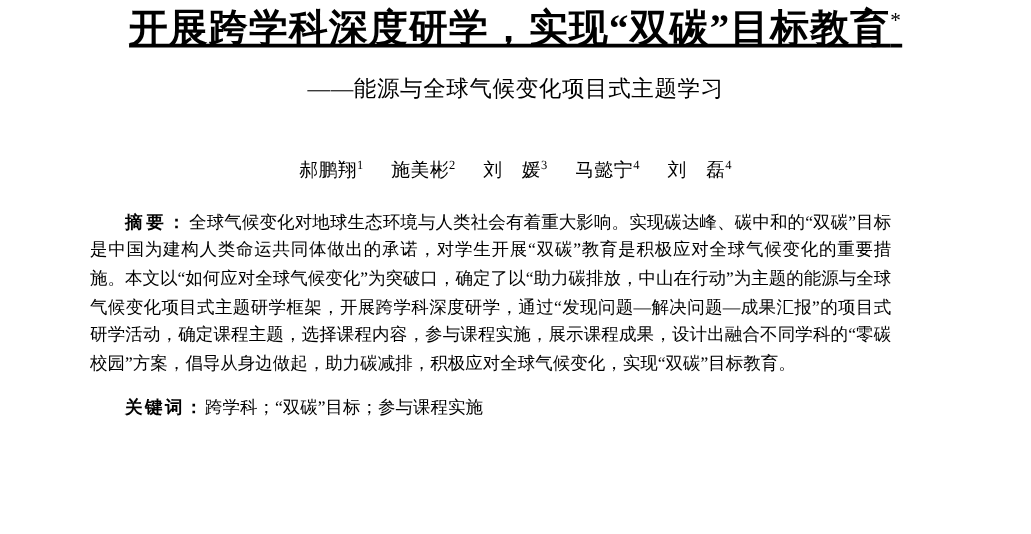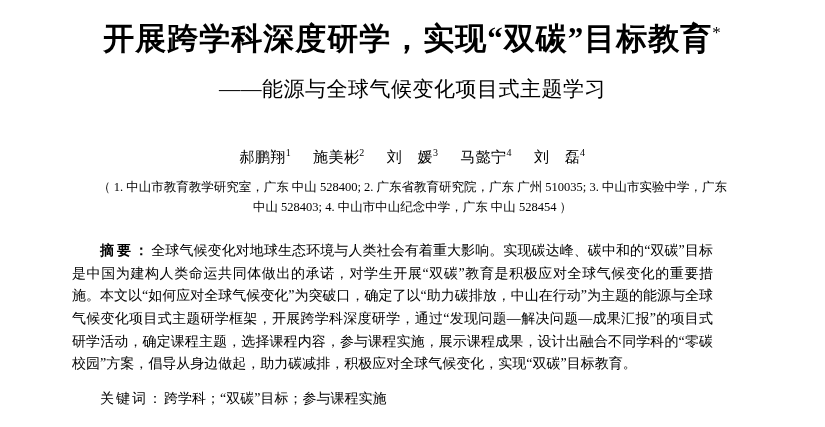--- a/index.html
+++ b/index.html
@@ -21,32 +21,33 @@
     box-sizing: border-box;
     padding: 0;
   }
 
   
   .title-main {
     text-align: center;
     font-size: 31px;
     font-weight: bold;
     letter-spacing: 1px;
-    margin-top: 20px;
+    margin-top: 4px;
     line-height: 1.25;
     font-family: "Liberation Serif", "DejaVu Serif", serif;
+    text-decoration: underline;
   }
   .title-main .star {
     font-size: 17px;
     vertical-align: super;
     font-weight: normal;
   }
   .title-sub {
     text-align: center;
-    font-size: 21px;
+    font-size: 18px;
     font-weight: normal;
     margin-top: 16px;
     letter-spacing: 0.5px;
   }
 
   
   .authors {
     text-align: center;
     font-size: 15px;
     margin-top: 44px;
@@ -89,40 +90,39 @@
     margin: 0;
     text-indent: 2em;
   }
   .keywords {
     margin: 12px 72px 0 72px;
     font-size: 14px;
     line-height: 1.6;
     text-indent: 2em;
   }
   .keywords .lead {
-    font-weight: normal;
+    font-weight: bold;
     letter-spacing: 2px;
   }
 </style>
 </head>
 <body>
 
 <div class="page">
 
   <div class="title-main">
     <span>开展跨学科深度研学，实现“双碳”目标教育</span><span class="star">*</span>
   </div>
 
   <div class="title-sub">——能源与全球气候变化项目式主题学习</div>
 
   <div class="authors">
     <span>郝鹏翔</span><span class="sup">1</span><span class="gap"></span><span>施美彬</span><span class="sup">2</span><span class="gap"></span><span>刘　媛</span><span class="sup">3</span><span class="gap"></span><span>马懿宁</span><span class="sup">4</span><span class="gap"></span><span>刘　磊</span><span class="sup">4</span>
   </div>
 
-  <div class="affil">（ 1. 中山市教育教学研究室，广东 中山 528400; 2. 广东省教育研究院，广东 广州 510035; 3. 中山市实验中学，广东 中山 528403; 4. 中山市中山纪念中学，广东 中山 528454 ）</div>
 
   <div class="abstract">
     <p><span class="lead">摘要：</span><span class="body-text">全球气候变化对地球生态环境与人类社会有着重大影响。实现碳达峰、碳中和的“双碳”目标是中国为建构人类命运共同体做出的承诺，对学生开展“双碳”教育是积极应对全球气候变化的重要措施。本文以“如何应对全球气候变化”为突破口，确定了以“助力碳排放，中山在行动”为主题的能源与全球气候变化项目式主题研学框架，开展跨学科深度研学，通过“发现问题—解决问题—成果汇报”的项目式研学活动，确定课程主题，选择课程内容，参与课程实施，展示课程成果，设计出融合不同学科的“零碳校园”方案，倡导从身边做起，助力碳减排，积极应对全球气候变化，实现“双碳”目标教育。</span></p>
   </div>
 
   <div class="keywords">
     <span class="lead">关键词：</span><span>跨学科；“双碳”目标；参与课程实施</span>
   </div>
 
 </div>

